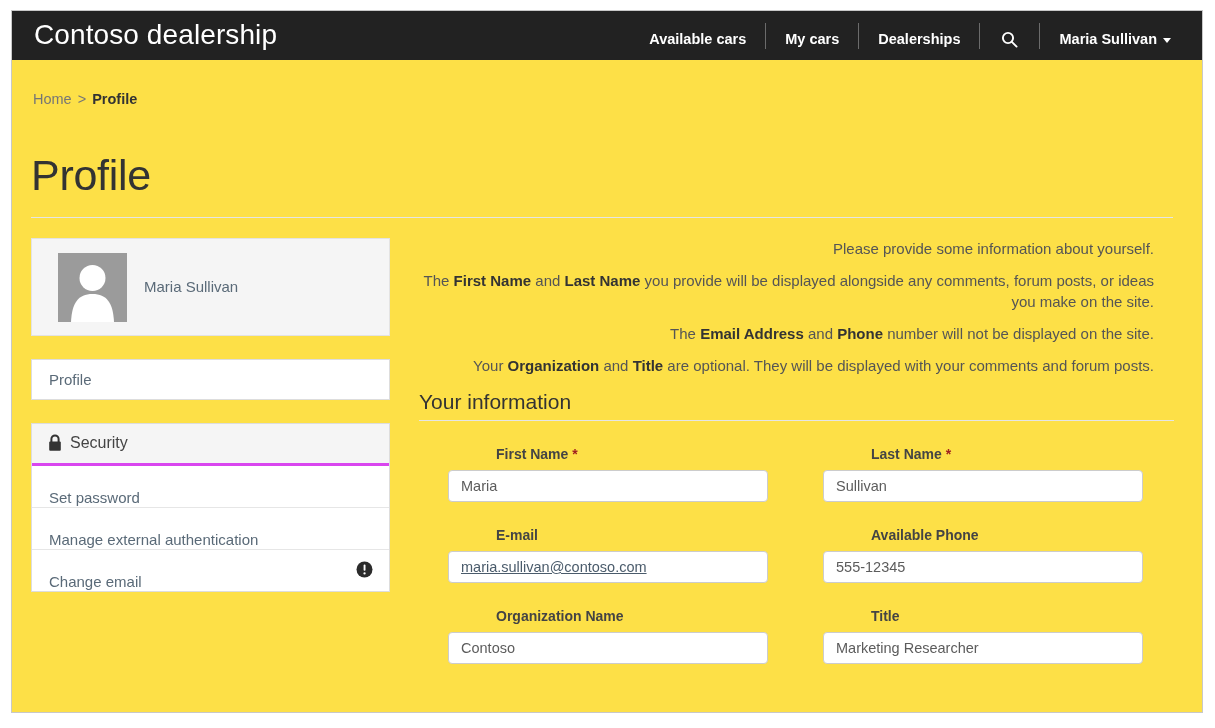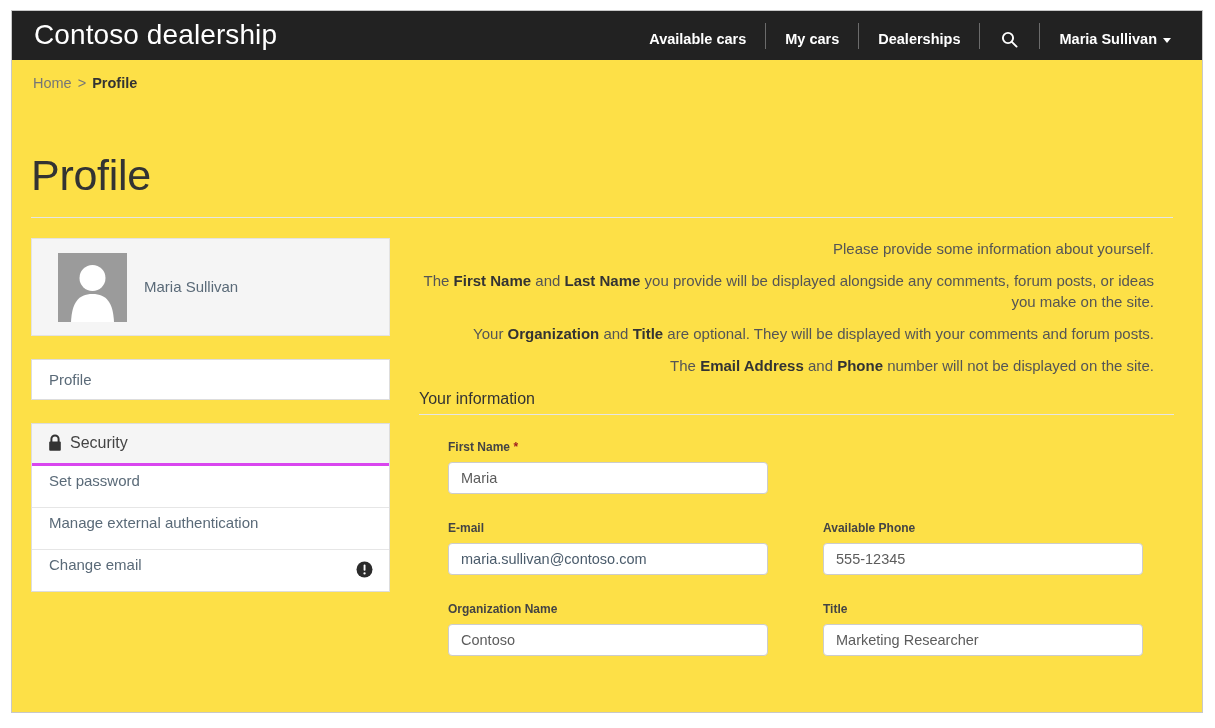--- a/index.html
+++ b/index.html
@@ -85,21 +85,21 @@
     border-left: 4.5px solid transparent;
     border-right: 4.5px solid transparent;
     border-top: 5px solid #ffffff;
     vertical-align: middle;
   }
 
   
   #breadcrumb {
     position: absolute;
     left: 21px;
-    top: 64px;
+    top: 80px;
     font-size: 14.5px;
     color: #767676;
   }
   #breadcrumb .crumb-link { color: #767676; }
   #breadcrumb .crumb-sep  { color: #767676; margin: 0 6px; }
   #breadcrumb .crumb-current { color: #333333; font-weight: bold; }
 
   
   #page-title {
     position: absolute;
@@ -194,21 +194,21 @@
   .security-item {
     height: 41px;
     border-bottom: 1px solid #e6e6e6;
     position: relative;
     background: #ffffff;
   }
   .security-item:last-child { border-bottom: none; }
   .security-item .item-label {
     position: absolute;
     left: 17px;
-    top: 6px;
+    top: 23px;
     font-size: 15px;
     color: #5a6a78;
   }
   .security-item .warn-icon {
     position: absolute;
     right: 16px;
     top: 11px;
     width: 17px;
     height: 17px;
   }
@@ -223,21 +223,21 @@
   .para {
     font-size: 15px;
     color: #555555;
     line-height: 21px;
     margin: 0 0 11px 0;
     max-width: 735px;
     text-align: right;
   }
   .para b { color: #333333; font-weight: bold; }
   #section-heading {
-    font-size: 16px;
+    font-size: 21px;
     font-weight: 300;
     color: #333333;
     margin: 14px 0 0 0;
     padding-bottom: 6px;
   }
   #section-rule {
     width: 755px;
     height: 1px;
     background: #e5e5e5;
     margin-bottom: 25px;
@@ -245,42 +245,44 @@
 
   
   .form-row {
     position: relative;
     height: 81px;
   }
   .form-field { position: absolute; top: 0; }
   .form-field.col-left  { left: 29px;  width: 320px; }
   .form-field.col-right { left: 404px; width: 320px; }
   .field-label {
-    font-size: 12px;
+    font-size: 14px;
     font-weight: bold;
     color: #444444;
     margin-bottom: 8px;
     display: block;
+    margin-left: 48px;
   }
   .req-star { color: #a02020; font-weight: bold; }
   .field-input {
     width: 320px;
     height: 32px;
     box-sizing: border-box;
     border: 1px solid #cccccc;
     background: #ffffff;
     font-family: "Liberation Sans", sans-serif;
     font-size: 14.5px;
     color: #5c5c5c;
     padding: 0 12px;
     border-radius: 4px;
     outline: none;
   }
   .field-input.linked {
     color: #4a5b6b;
+    text-decoration: underline;
   }
 </style>
 </head>
 <body>
 
 <div id="page-frame">
 
   <div id="navbar">
     <div id="brand">Contoso dealership</div>
 
@@ -354,32 +356,36 @@
       </div>
     </div>
   </div>
 
   <div id="main">
 
     <p class="para">Please provide some information about yourself.</p>
 
     <p class="para"><span>The </span><b>First Name</b><span> and </span><b>Last Name</b><span> you provide will be displayed alongside any comments, forum posts, or ideas you make on the site.</span></p>
 
+    <p class="para"><span>The </span><b>Email Address</b><span> and </span><b>Phone</b><span> number will not be displayed on the site.</span></p>
+
     <p class="para"><span>Your </span><b>Organization</b><span> and </span><b>Title</b><span> are optional. They will be displayed with your comments and forum posts.</span></p>
-
-    <p class="para"><span>The </span><b>Email Address</b><span> and </span><b>Phone</b><span> number will not be displayed on the site.</span></p>
 
     <h2 id="section-heading">Your information</h2>
     <div id="section-rule"></div>
 
     <div class="form-row">
       <div class="form-field col-left">
         <label class="field-label"><span>First Name</span> <span class="req-star">*</span></label>
         <input class="field-input" type="text" value="Maria" style="">
       </div>
+      <div class="form-field col-right">
+        <label class="field-label"><span>Last Name</span> <span class="req-star">*</span></label>
+        <input class="field-input" type="text" value="Sullivan" style="">
+      </div>
     </div>
 
     <div class="form-row">
       <div class="form-field col-left">
         <label class="field-label">E-mail</label>
         <input class="field-input linked" type="text" value="maria.sullivan@contoso.com" style="">
       </div>
       <div class="form-field col-right">
         <label class="field-label">Available Phone</label>
         <input class="field-input" type="text" value="555-12345" style="">

